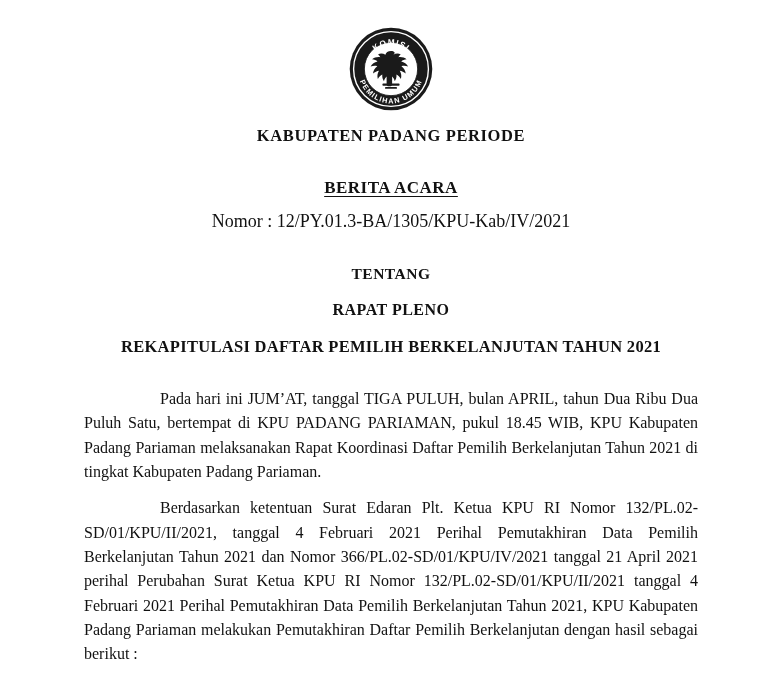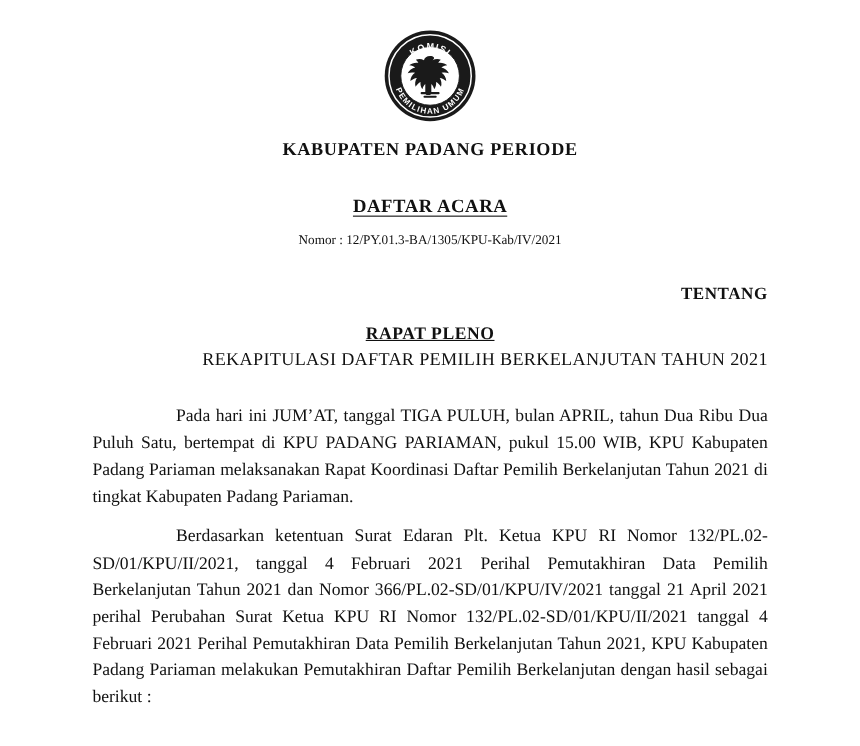--- a/index.html
+++ b/index.html
@@ -55,41 +55,40 @@
   }
   .title-main {
     font-weight: bold;
     font-size: 17px;
     text-decoration: underline;
     text-underline-offset: 3px;
     letter-spacing: 0.5px;
   }
   .title-num {
     margin-top: 13px;
-    font-size: 12px;
+    font-size: 18px;
   }
   .tentang {
-    text-align: right;
+    text-align: center;
     margin-top: 33px;
     font-weight: bold;
     font-size: 15.5px;
     letter-spacing: 0.5px;
   }
   .sub-1 {
     text-align: center;
     margin-top: 18px;
     font-weight: bold;
     font-size: 16px;
     letter-spacing: 0.5px;
-    text-decoration: underline;
   }
   .sub-2 {
-    text-align: right;
-    margin-top: 4px;
-    font-weight: normal;
+    text-align: center;
+    margin-top: 18px;
+    font-weight: bold;
     font-size: 16.5px;
     letter-spacing: 0.3px;
   }
   .sub-3 {
     text-align: center;
     margin-top: 17px;
     font-weight: bold;
     font-size: 16.5px;
     letter-spacing: 0.5px;
   }
@@ -139,26 +138,26 @@
           <rect x="40" y="67" width="20" height="2.4" rx="1"></rect>
           <rect x="43" y="71" width="14" height="2" rx="1"></rect>
         </g>
       </svg>
     </div>
   </div>
 
   <div class="hdr hdr-2">KABUPATEN PADANG PERIODE</div>
 
   <div class="title-block">
-    <div class="title-main">DAFTAR ACARA</div>
+    <div class="title-main">BERITA ACARA</div>
     <div class="title-num">Nomor : 12/PY.01.3-BA/1305/KPU-Kab/IV/2021</div>
   </div>
 
   <div class="tentang">TENTANG</div>
   <div class="sub-1">RAPAT PLENO</div>
   <div class="sub-2">REKAPITULASI DAFTAR PEMILIH BERKELANJUTAN TAHUN 2021</div>
 
   <div class="body-text">
-    <p class="para">Pada hari ini JUM’AT, tanggal TIGA PULUH, bulan APRIL, tahun Dua Ribu Dua Puluh Satu, bertempat di KPU PADANG PARIAMAN, pukul 15.00 WIB, KPU Kabupaten Padang Pariaman melaksanakan Rapat Koordinasi Daftar Pemilih Berkelanjutan Tahun 2021 di tingkat Kabupaten Padang Pariaman.</p>
+    <p class="para">Pada hari ini JUM’AT, tanggal TIGA PULUH, bulan APRIL, tahun Dua Ribu Dua Puluh Satu, bertempat di KPU PADANG PARIAMAN, pukul 18.45 WIB, KPU Kabupaten Padang Pariaman melaksanakan Rapat Koordinasi Daftar Pemilih Berkelanjutan Tahun 2021 di tingkat Kabupaten Padang Pariaman.</p>
     <p class="para">Berdasarkan ketentuan Surat Edaran Plt. Ketua KPU RI Nomor 132/PL.02-SD/01/KPU/II/2021, tanggal 4 Februari 2021 Perihal Pemutakhiran Data Pemilih Berkelanjutan Tahun 2021 dan Nomor 366/PL.02-SD/01/KPU/IV/2021 tanggal 21 April 2021 perihal Perubahan Surat Ketua KPU RI Nomor 132/PL.02-SD/01/KPU/II/2021 tanggal 4 Februari 2021 Perihal Pemutakhiran Data Pemilih Berkelanjutan Tahun 2021, KPU Kabupaten Padang Pariaman melakukan Pemutakhiran Daftar Pemilih Berkelanjutan dengan hasil sebagai berikut :</p>
   </div>
 
 </div>
 
 </body></html>

